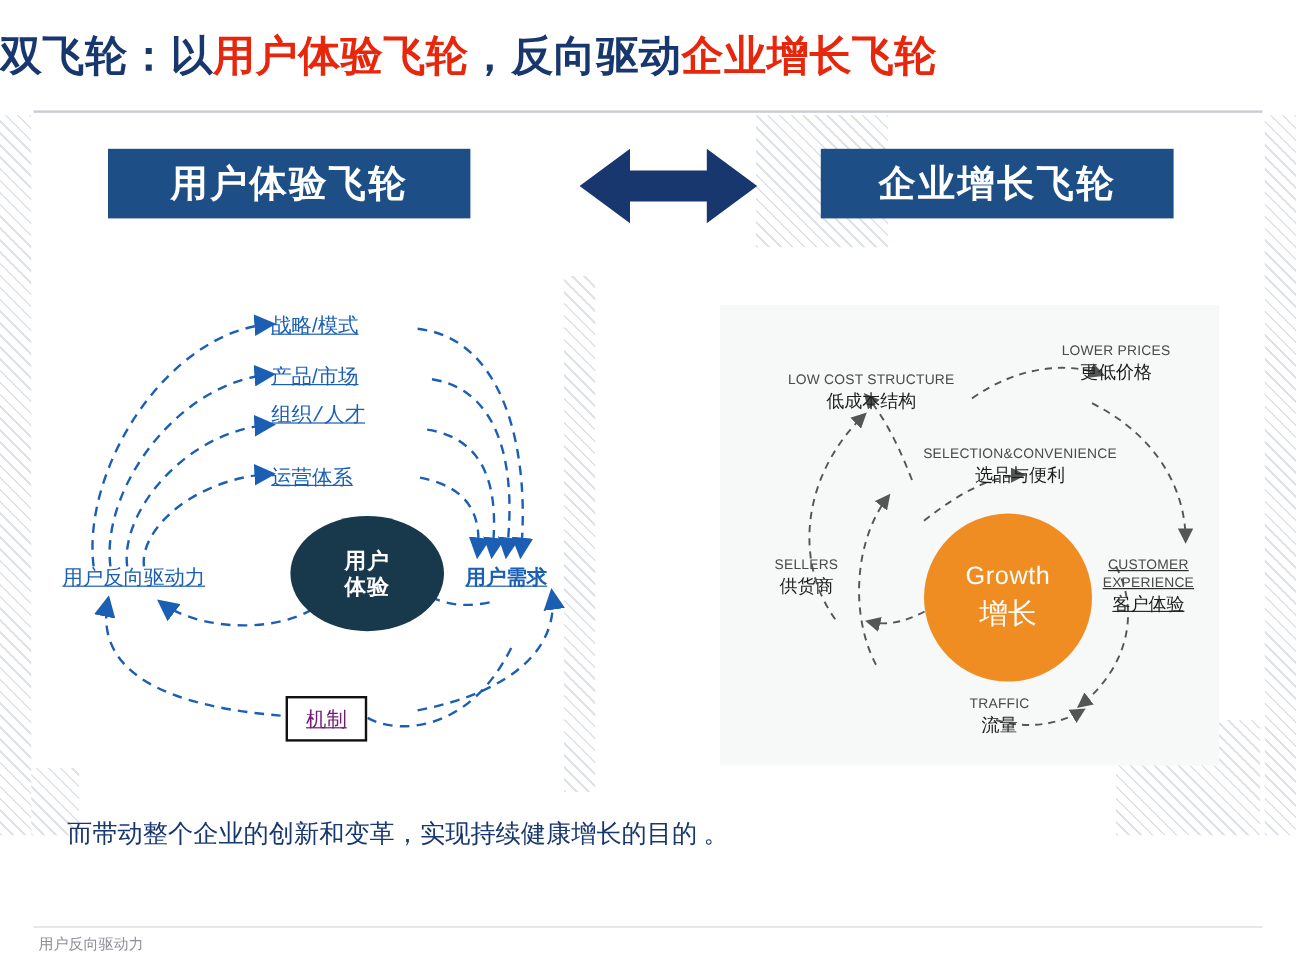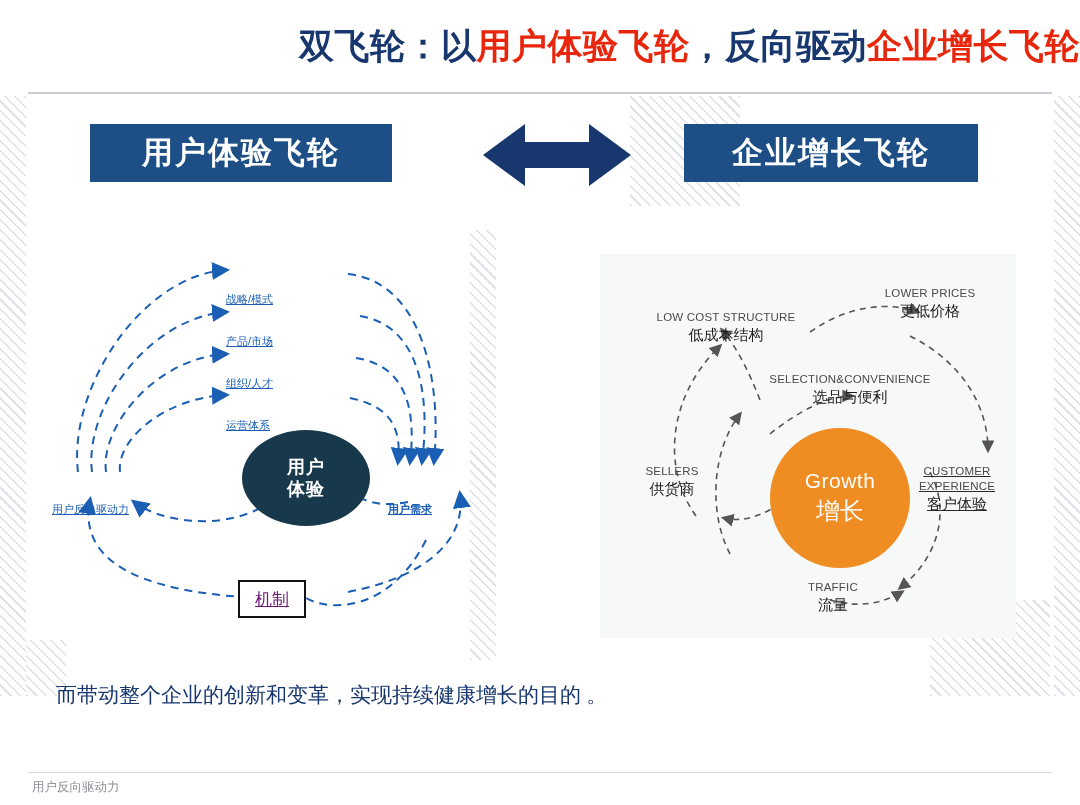--- a/index.html
+++ b/index.html
@@ -22,21 +22,21 @@
     background: #ffffff;
   }
   
   .title-bar {
     position: absolute;
     left: 0; top: 0;
     width: 1080px;
     height: 92px;
     display: flex;
     align-items: center;
-    justify-content: flex-end;
+    justify-content: flex-start;
   }
   .title-text {
     font-size: 35px;
     font-weight: bold;
     color: #17376e;
     letter-spacing: 0.5px;
     white-space: nowrap;
   }
   .title-text .hl {
     color: #e8260c;
@@ -89,25 +89,24 @@
 
   
   .left-diagram {
     position: absolute;
     left: 30px; top: 240px;
     width: 460px; height: 410px;
   }
   .node-label {
     position: absolute;
     color: #1a5fb4;
-    font-size: 11px;
+    font-size: 17px;
     text-decoration: underline;
     white-space: nowrap;
     font-family: "Liberation Sans", sans-serif;
-    margin-top: 32px;
   }
   .center-oval {
     position: absolute;
     left: 212px; top: 190px;
     width: 128px; height: 96px;
     background: #18384b;
     border-radius: 50%;
     color: #ffffff;
     font-size: 18px;
     font-weight: bold;
@@ -240,21 +239,21 @@
         <path d="M318,352 C400,336 436,298 430,254"></path>
       </g>
 
       <g stroke="#1a5fb4" stroke-width="2" fill="none" stroke-dasharray="8,6">
         <path d="M396,300 C360,372 300,372 276,358"></path>
       </g>
     </svg>
 
     <div class="node-label" style="left:196px; top:20px;">战略/模式</div>
     <div class="node-label" style="left:196px; top:62px;">产品/市场</div>
-    <div class="node-label" style="left:196px; top:104px;">组织/人才</div>
+    <div class="node-label" style="left:196px; top:94px;font-family:Liberation Mono, monospace;">组织/人才</div>
     <div class="node-label" style="left:196px; top:146px;">运营体系</div>
 
     <div class="node-label" style="left:22px;  top:230px;">用户反向驱动力</div>
     <div class="node-label" style="left:358px; top:230px;font-weight:bold;">用户需求</div>
 
     <div class="center-oval">
       <span>用户</span>
       <span>体验</span>
     </div>
 

